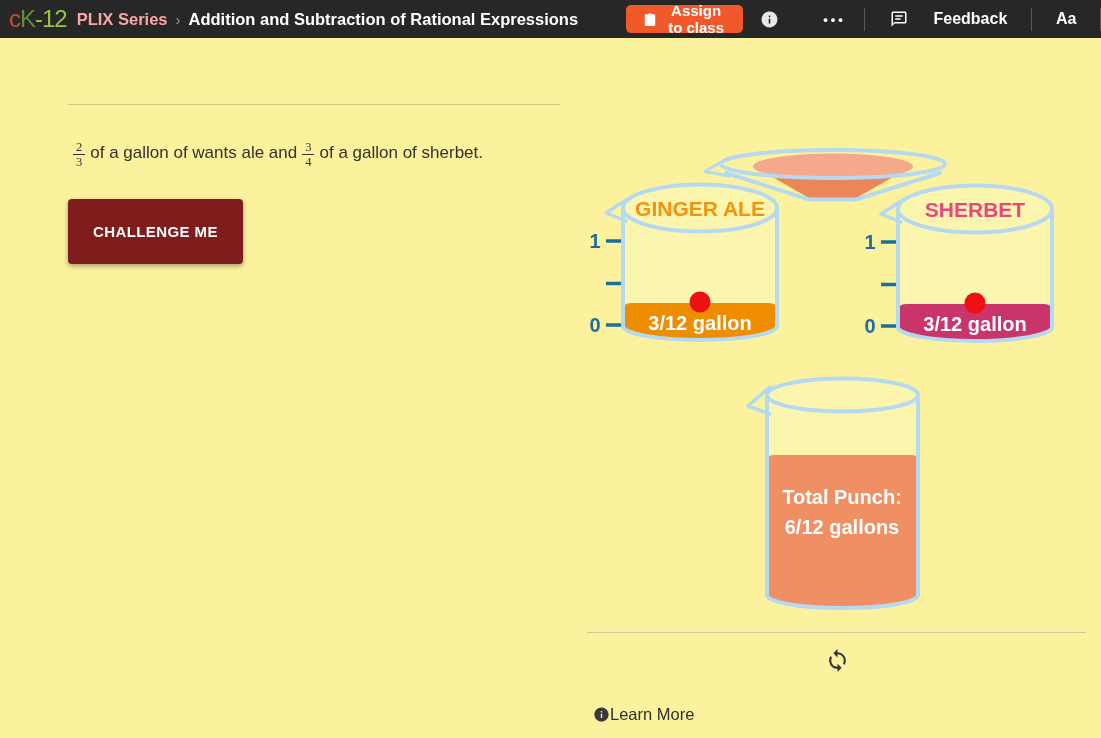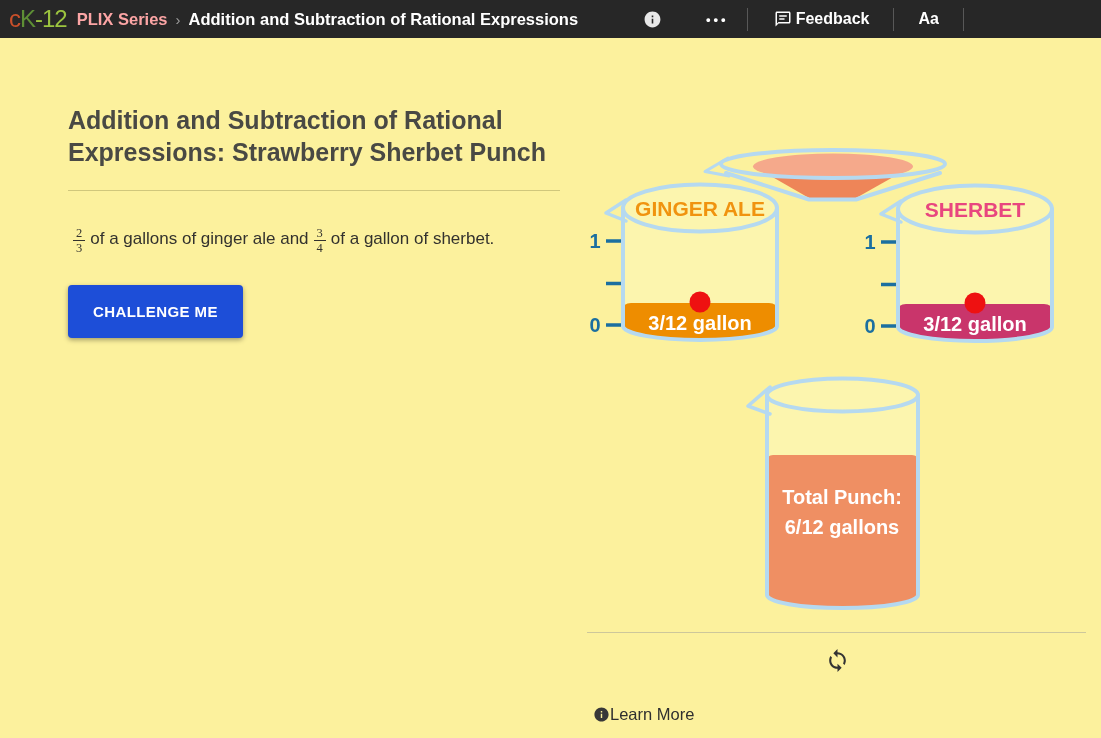--- a/index.html
+++ b/index.html
@@ -29,21 +29,21 @@
   }
   .assign-btn {
     background:#F1592B; color:#fff; font-weight:bold; font-size:15px;
     border:none; border-radius:5px; height:28px; padding:0 17px;
     display:flex; align-items:center; gap:9px; cursor:pointer;
     font-family:"Liberation Sans", sans-serif;
   }
   .info-btn { margin-left:17px; background:none; border:none; padding:0; cursor:pointer; display:flex; }
   .dots { color:#fff; font-size:13px; font-weight:bold; letter-spacing:3px; margin-left:44px; cursor:pointer; }
   .vdiv { width:1px; height:23px; background:#585858; margin-left:18px; }
-  .feedback { display:flex; align-items:center; gap:4px; color:#fff; font-weight:bold;
+  .feedback { display:flex; align-items:center; gap:25px; color:#fff; font-weight:bold;
               font-size:16px; margin-left:20px; cursor:pointer; background:none; border:none;
               font-family:"Liberation Sans", sans-serif; }
   .aa { color:#fff; font-weight:bold; font-size:16px; margin-left:18px; cursor:pointer;
         background:none; border:none; font-family:"Liberation Sans", sans-serif; }
 
   
   .stage { position:relative; width:1101px; height:700px; background:#FCF19D; }
 
   
   .article { position:absolute; left:68px; top:66px; width:492px; }
@@ -52,22 +52,22 @@
   .intro { font-size:17px; color:#33322E; line-height:1.88; margin:0; }
   .frac {
     display:inline-block; text-align:center; font-family:"Liberation Serif", serif;
     font-size:12.5px; line-height:1.15; vertical-align:-8px; margin:0 5px;
   }
   .frac .fnum { display:block; padding:0 3px; border-bottom:1px solid #33322E; }
   .frac .fden { display:block; }
   ul.points { margin:14px 0 0 0; padding-left:30px; }
   ul.points li { font-size:17px; color:#33322E; line-height:1.5; }
   .challenge {
-    margin-top:30px; background:#1d4ed8; color:#fff; border:none; border-radius:4px;
-    font-weight:bold; font-size:15px; letter-spacing:0.4px; padding:18px 25px;
+    margin-top:30px; background:#7f1d1d; color:#fff; border:none; border-radius:4px;
+    font-weight:bold; font-size:15px; letter-spacing:0.4px; padding:24px 25px;
     box-shadow:0 2px 5px rgba(0,0,0,0.35); cursor:pointer;
     font-family:"Liberation Sans", sans-serif;
   }
 
   
   .sim-svg { position:absolute; left:580px; top:102px; }
   .sim-svg text { font-family:"Liberation Sans", sans-serif; }
   .cup-label  { font-size:21px; font-weight:bold; }
   .amount     { font-size:20px; font-weight:bold; fill:#ffffff; }
   .total-text { font-size:20px; font-weight:600; fill:#ffffff; }
@@ -85,20 +85,28 @@
 </head>
 <body>
 
 <header class="topbar">
   <div class="logo"><span class="c">c</span><span class="k">K</span><span class="num">-12</span></div>
   <span class="crumb">PLIX Series</span>
   <span class="chev">›</span>
   <span class="pagetitle">Addition and Subtraction of Rational Expressions</span>
 
   <div class="header-right">
+    <button class="assign-btn">
+      <span style="display:flex;">
+        <svg width="14" height="15" viewBox="0 0 24 24">
+            <path fill="#ffffff" d="M19 3h-4.18C14.4 1.84 13.3 1 12 1s-2.4.84-2.82 2H5c-1.1 0-2 .9-2 2v16c0 1.1.9 2 2 2h14c1.1 0 2-.9 2-2V5c0-1.1-.9-2-2-2zm-7 0c.55 0 1 .45 1 1s-.45 1-1 1-1-.45-1-1 .45-1 1-1z"></path>
+          </svg>
+      </span>
+      <span>Assign to class</span>
+    </button>
     <button class="info-btn">
       <svg width="19" height="19" viewBox="0 0 24 24">
           <path fill="#E8E8E8" d="M12 2C6.48 2 2 6.48 2 12s4.48 10 10 10 10-4.48 10-10S17.52 2 12 2zm1 15h-2v-6h2v6zm0-8h-2V7h2v2z"></path>
         </svg>
     </button>
     <span class="dots">•••</span>
     <span class="vdiv"></span>
     <button class="feedback">
       <span style="display:flex;">
         <svg width="18" height="18" viewBox="0 0 24 24">
@@ -110,23 +118,22 @@
     </button>
     <span class="vdiv"></span>
     <button class="aa">Aa</button>
     <span class="vdiv"></span>
   </div>
 </header>
 
 <main class="stage">
 
   <section class="article">
-    <h1 class="article-title">Addition and Subtraction of Rational Expressions: Strawberry Sherbet Punch</h1>
     <hr>
-    <p class="intro"><span class="frac"><span class="fnum">2</span><span class="fden">3</span></span><span>of a gallons of ginger ale and</span><span class="frac"><span class="fnum">3</span><span class="fden">4</span></span><span>of a gallon of sherbet.</span></p>
+    <p class="intro"><span class="frac"><span class="fnum">2</span><span class="fden">3</span></span><span>of a gallon of wants ale and</span><span class="frac"><span class="fnum">3</span><span class="fden">4</span></span><span>of a gallon of sherbet.</span></p>
     <button class="challenge">CHALLENGE ME</button>
   </section>
 
   <svg class="sim-svg" width="521" height="490" viewBox="0 0 521 490">
 
     <g>
       <polygon points="175,27 331,27 276,58 229,58" fill="#EE8558"></polygon>
       <ellipse cx="253" cy="26.5" rx="80" ry="13" fill="#F5A98B"></ellipse>
       <path class="outline-stroke" d="M146,33 L229,59.5 H276 L360,33" stroke="#B5D9F0"></path>
       <path class="outline-stroke" style="stroke-width:3;" d="M148,18 L125,31.5 L149,36" stroke="#B5D9F0"></path>

